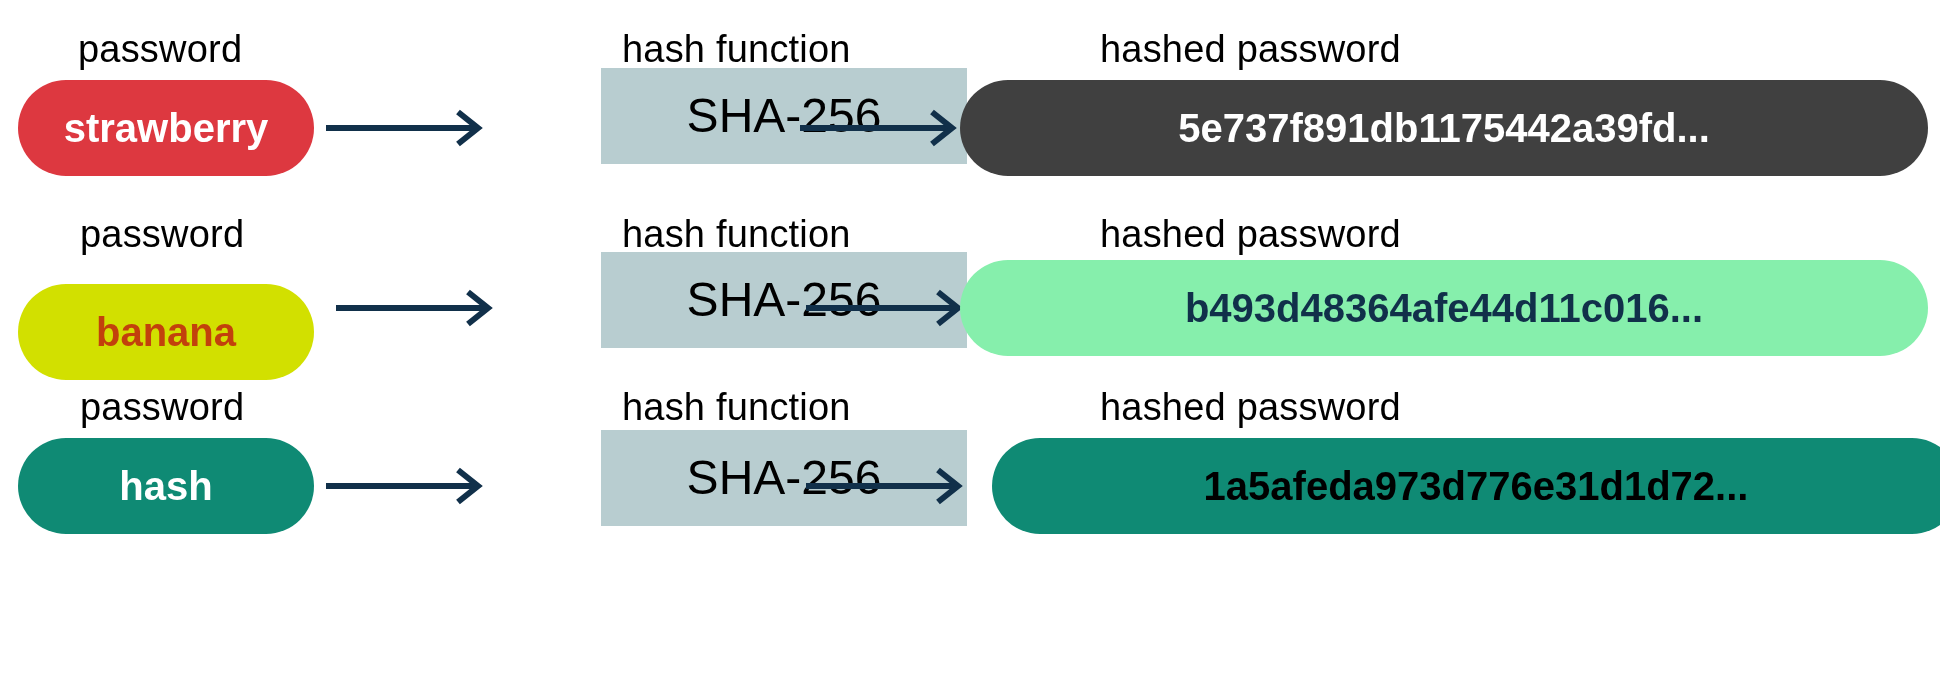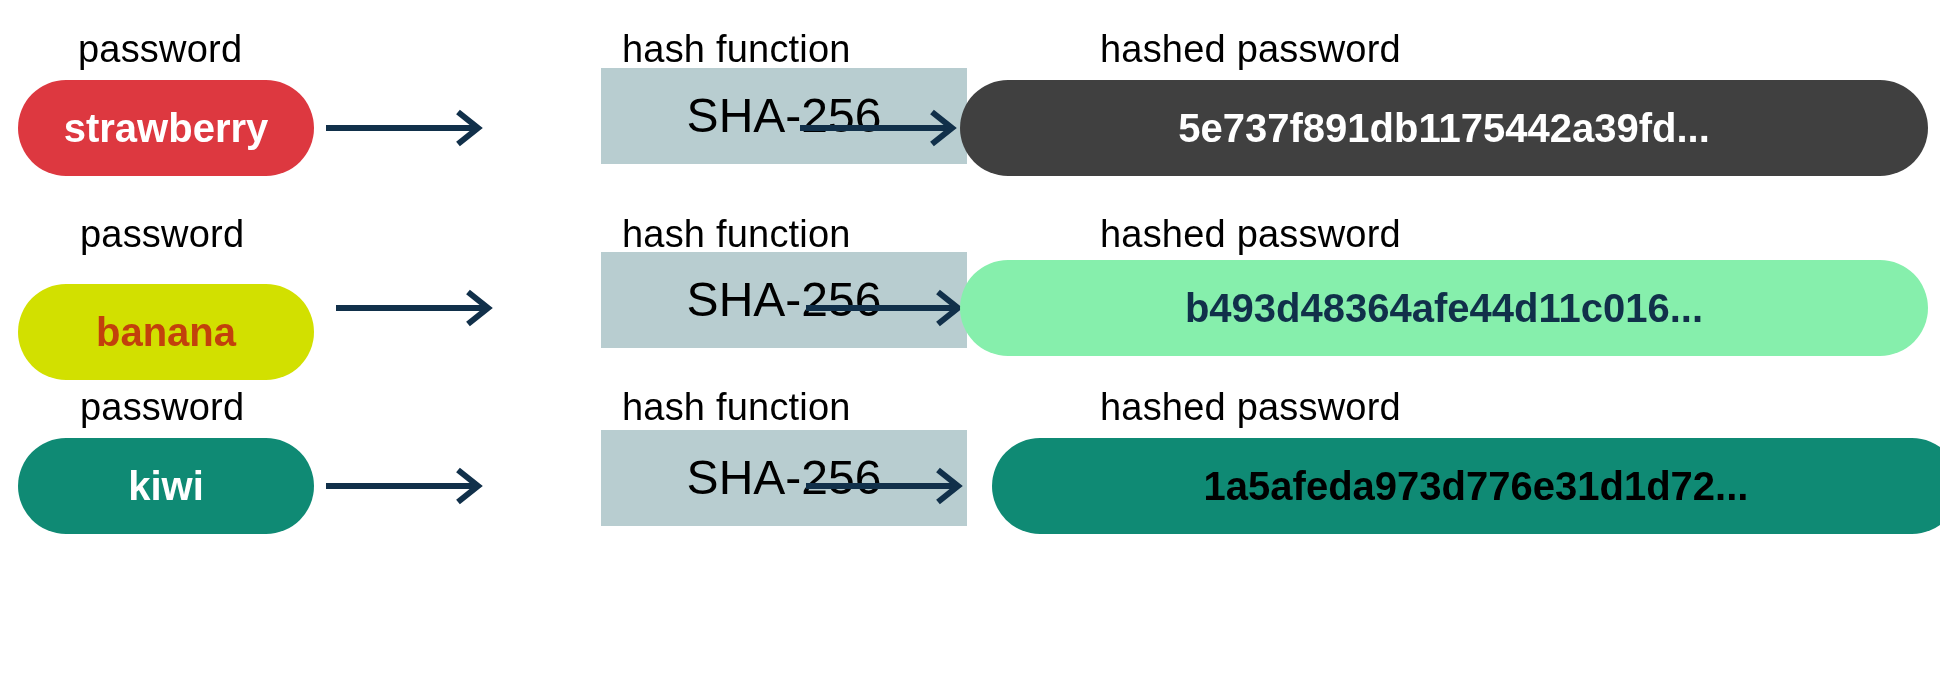--- a/index.html
+++ b/index.html
@@ -136,21 +136,21 @@
 
     <div class="caption" style="left:1100px; top:35px;">hashed password</div>
 
     <div class="pill" style="left:960px; top:80px; width:968px; height:96px; background:#86efac; color:#11304a;">b493d48364afe44d11c016...</div>
   </div>
 
   <div class="row row-2">
 
     <div class="caption" style="left:80px; top:28px;">password</div>
 
-    <div class="pill" style="left:18px; top:78px; width:296px; height:96px; background:#0f8a74; color:#ffffff;">kiwi</div>
+    <div class="pill" style="left:18px; top:78px; width:296px; height:96px; background:#0f8a74; color:#ffffff;">hash</div>
 
     <svg class="arrow" style="left:326px; top:102px;" width="160" height="48" viewBox="0 0 160 48">
       <line x1="0" y1="24" x2="152" y2="24"></line>
       <polyline points="132,8 152,24 132,40"></polyline>
     </svg>
 
     <div class="caption" style="left:622px; top:28px;">hash function</div>
 
     <div class="hashbox" style="left:601px; top:70px; width:366px; height:96px; background:#b8cdd0;">SHA-256</div>
 

